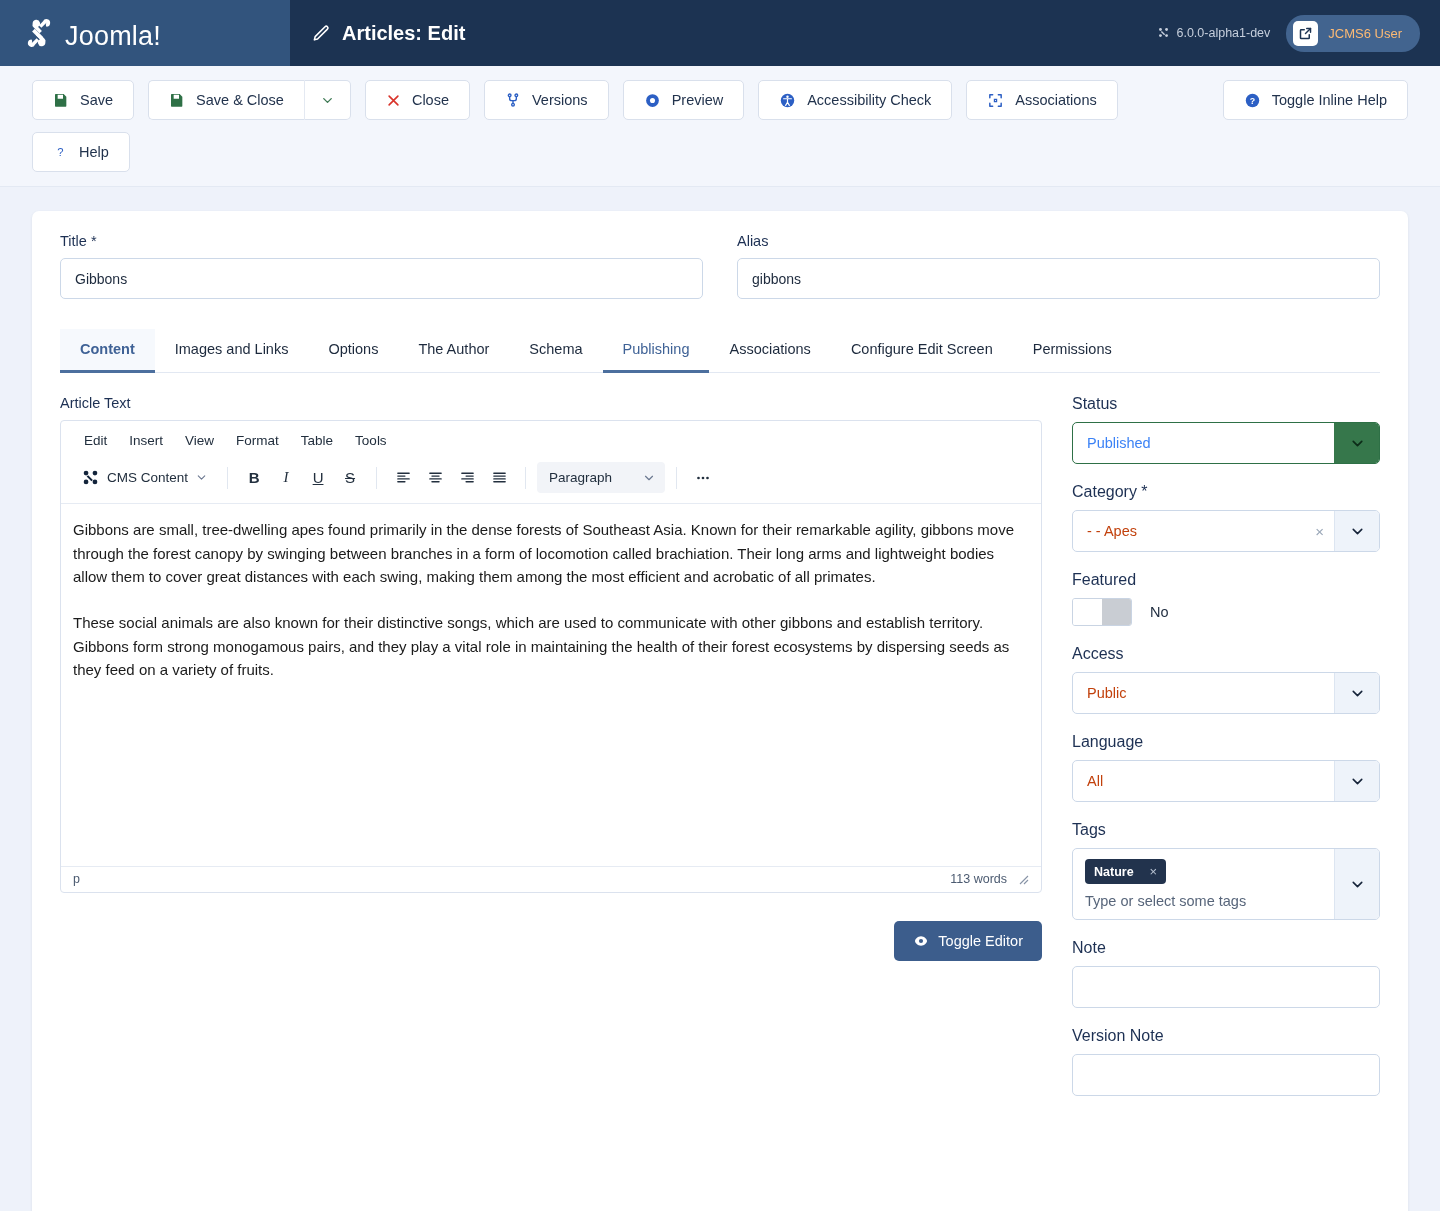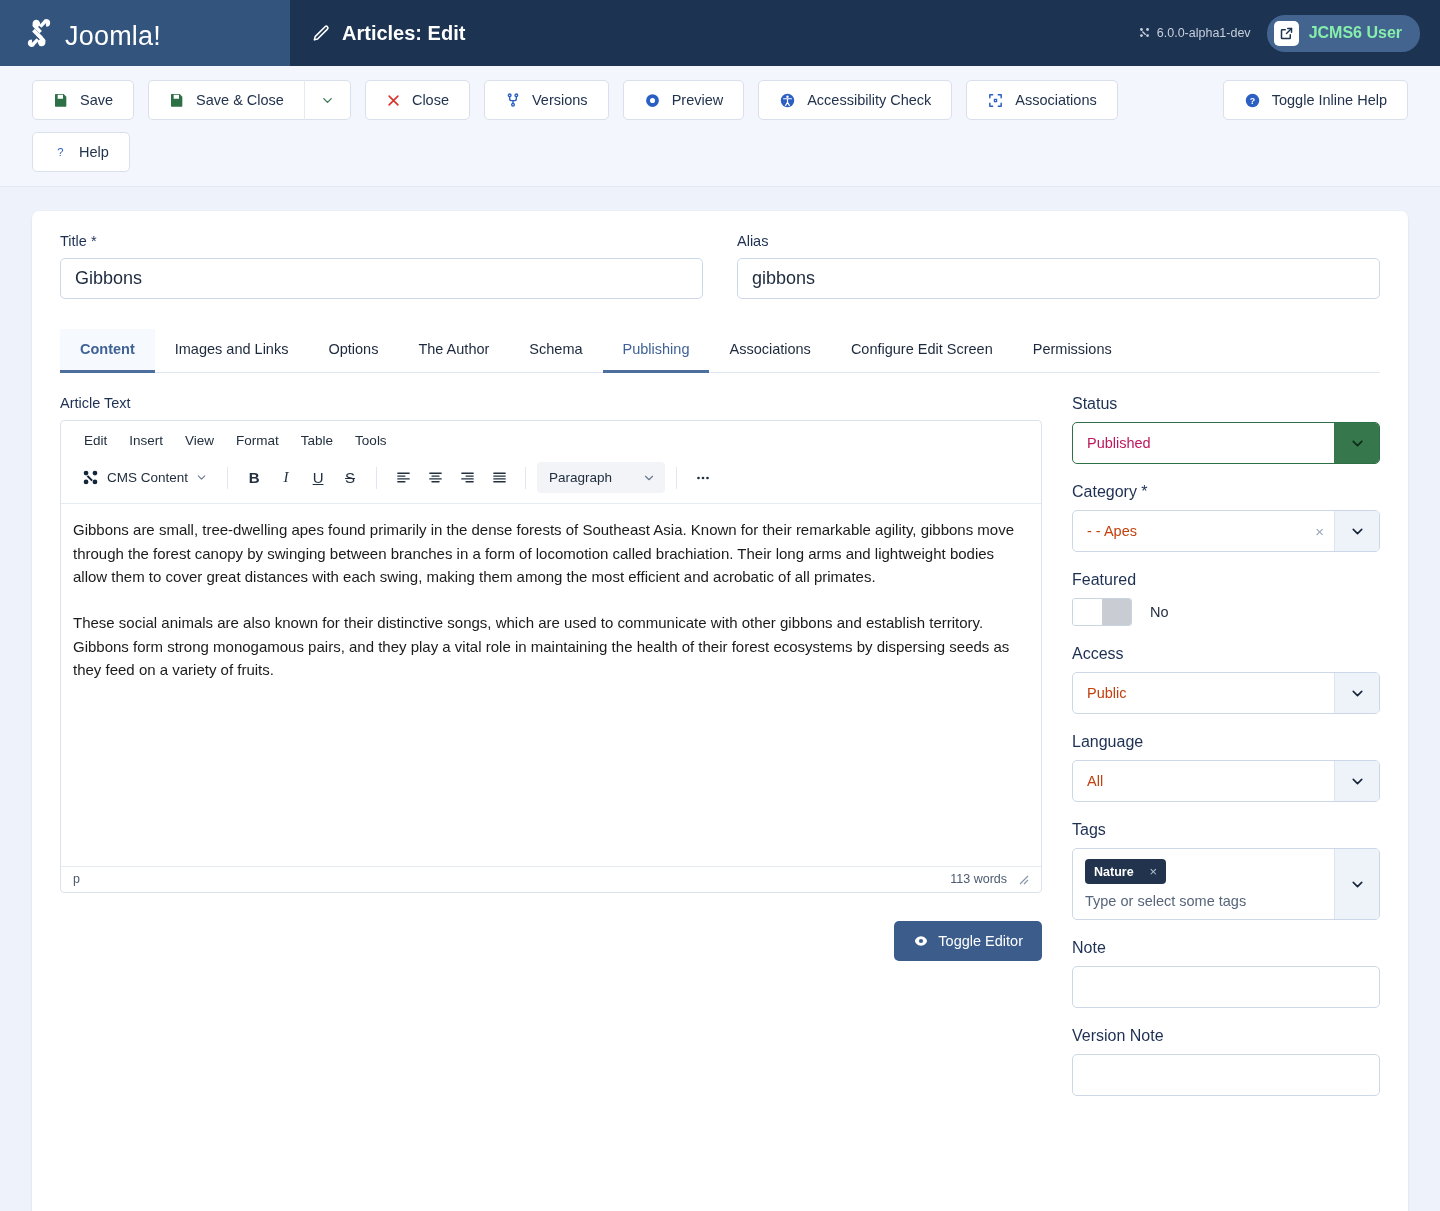--- a/index.html
+++ b/index.html
@@ -41,21 +41,21 @@
   .version-mark { width: 13px; height: 13px; display: block; }
   .user-pill {
     display: flex; align-items: center; gap: 10px;
     background: #42648f; border-radius: 18px;
     padding: 6px 18px 6px 7px; cursor: pointer;
   }
   .user-pill-icon {
     width: 25px; height: 25px; background: #fff; border-radius: 5px;
     display: flex; align-items: center; justify-content: center;
   }
-  .user-pill-label { color: #86efac; font-size: 16px; font-weight: bold; }
+  .user-pill-label { color: #fdba74; font-size: 13px; font-weight: normal; }
 
   
   .toolbar {
     background: #f3f6fc; padding: 14px 0 14px 0;
     border-bottom: 1px solid #e3e9f3;
   }
   .toolbar-row {
     display: flex; align-items: center; gap: 14px;
     padding: 0 32px; flex-wrap: wrap;
   }
@@ -90,21 +90,21 @@
   }
   .title-row { display: flex; gap: 34px; }
   .field-block { flex: 1; }
   .field-label {
     display: block; font-size: 14.5px; color: #1d3053;
     margin-bottom: 9px;
   }
   .text-input {
     width: 100%; height: 41px;
     border: 1px solid #ccd8e8; border-radius: 5px;
-    padding: 0 14px; font-size: 18px; color: #1d2a3d;
+    padding: 0 14px; font-size: 14px; color: #1d2a3d;
     font-family: "Liberation Sans", sans-serif; background: #fff;
   }
 
   
   .tabs {
     display: flex; align-items: flex-end; gap: 0;
     border-bottom: 1px solid #e2e8f2; margin-top: 30px;
   }
   .tab {
     padding: 12px 20px 13px 20px; font-size: 14.5px;
@@ -191,21 +191,21 @@
   }
   .select-value {
     flex: 1; display: flex; align-items: center; padding: 0 14px;
     font-size: 14.5px; color: #c2410c;
   }
   .select-arrow {
     width: 45px; display: flex; align-items: center; justify-content: center;
     background: #eef3fa; border-left: 1px solid #dce5f1;
   }
   .select-box.status { border-color: #2e7046; }
-  .select-box.status .select-value { color: #be185d; }
+  .select-box.status .select-value { color: #3b82f6; }
   .select-box.status .select-arrow { background: #36774b; border-left-color: #36774b; }
 
   .select-clear {
     display: flex; align-items: center; padding-right: 10px;
     font-size: 15px; color: #9aa7b8;
   }
 
   .toggle-row { display: flex; align-items: center; gap: 18px; }
   .switch {
     width: 60px; height: 28px; border: 1px solid #c9d4e3; border-radius: 3px;

